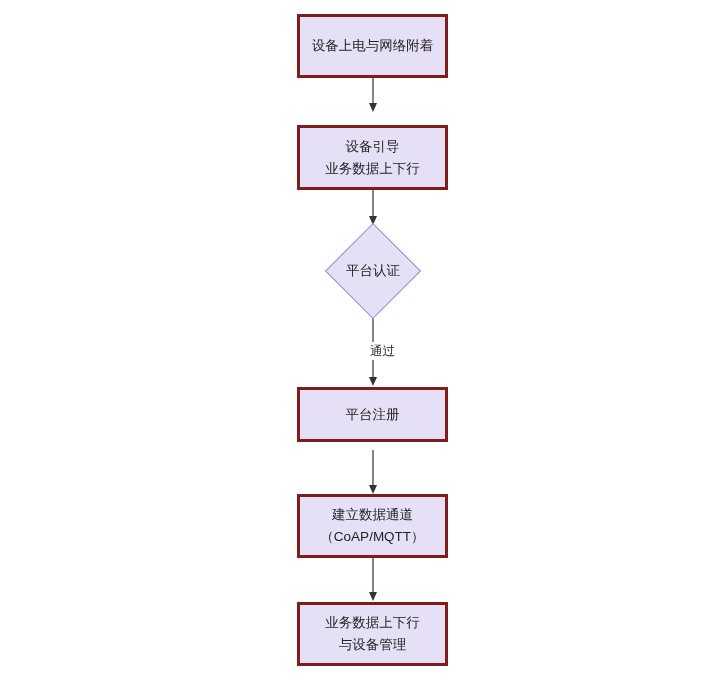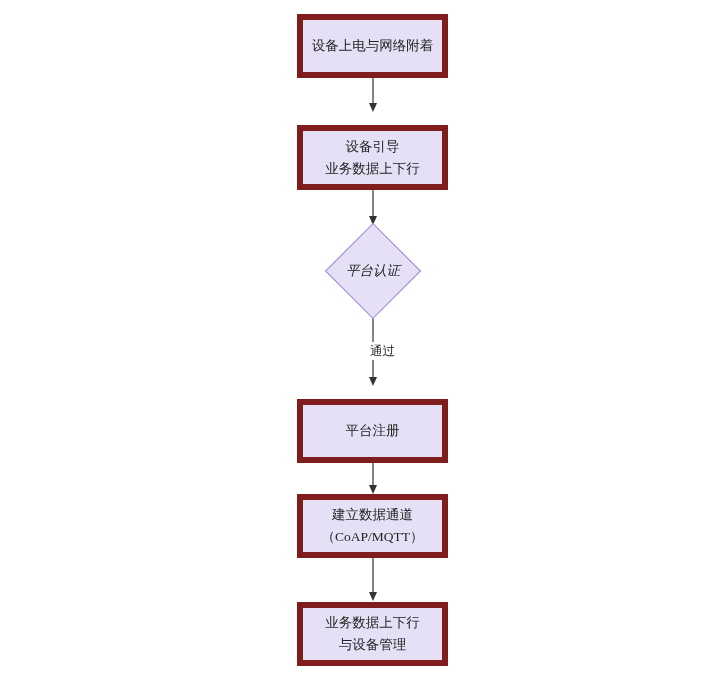--- a/index.html
+++ b/index.html
@@ -16,31 +16,30 @@
   #canvas {
     position: relative;
     width: 726px;
     height: 700px;
     background: #ffffff;
   }
   .node {
     position: absolute;
     box-sizing: border-box;
     background: #e6e0f6;
-    border: 6px solid #7f1d1d;
+    border: 3px solid #7f1d1d;
     display: flex;
     flex-direction: column;
     align-items: center;
     justify-content: center;
     color: #232323;
     font-size: 13.5px;
     line-height: 22px;
     text-align: center;
     white-space: nowrap;
-    font-family: Liberation Serif, serif;
   }
   .node .line {
     display: block;
   }
   
   .decision {
     position: absolute;
     box-sizing: border-box;
     background: #e6e0f6;
     border: 1px solid #9f86d8;
@@ -50,21 +49,20 @@
     position: absolute;
     display: flex;
     align-items: center;
     justify-content: center;
     color: #232323;
     font-size: 13.5px;
     line-height: 22px;
     text-align: center;
     white-space: nowrap;
     pointer-events: none;
-    font-style: italic;
   }
   .edge {
     position: absolute;
   }
   .edge svg {
     display: block;
     overflow: visible;
   }
   .edge-label {
     position: absolute;
@@ -126,21 +124,21 @@
   <div class="node" style="left:297px; top:113px; width:151px; height:65px;margin-top:12px;">
     <span class="line">设备引导</span>
     <span class="line">业务数据上下行</span>
   </div>
 
   <div class="decision" style="left:339px; top:237px; width:68px; height:68px;"></div>
   <div class="decision-label" style="left:325px; top:237px; width:96px; height:68px;">
     <span class="line">平台认证</span>
   </div>
 
-  <div class="node" style="left:297px; top:387px; width:151px; height:64px;margin-top:12px;">
+  <div class="node" style="left:297px; top:387px; width:151px; height:55px;">
     <span class="line">平台注册</span>
   </div>
 
   <div class="node" style="left:297px; top:602px; width:151px; height:64px;">
     <span class="line">业务数据上下行</span>
     <span class="line">与设备管理</span>
   </div>
 
   <div class="node" style="left:297px; top:494px; width:151px; height:64px;">
     <span class="line">建立数据通道</span>

